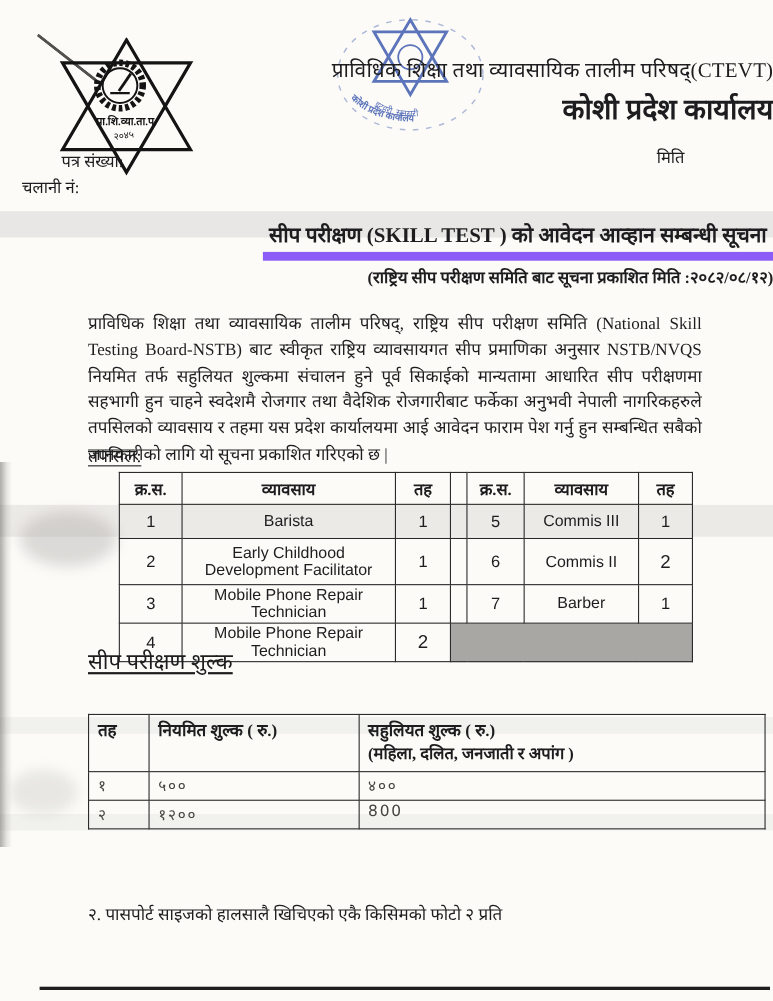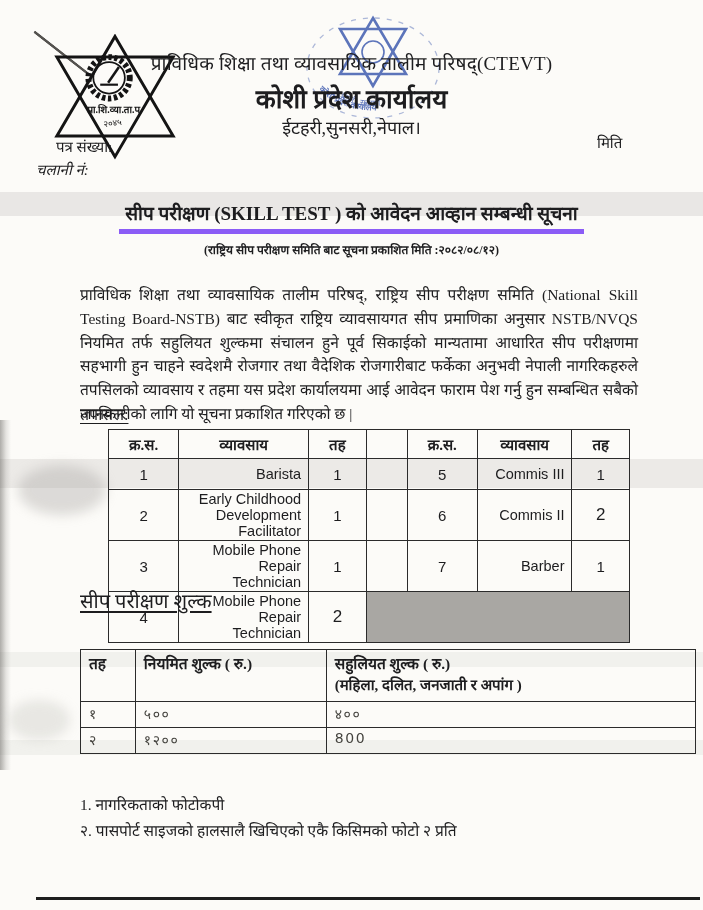--- a/index.html
+++ b/index.html
@@ -3,21 +3,21 @@
 <meta charset="utf-8">
 <style>
   html,body{margin:0;padding:0;}
   body{background:#e8e8e6;font-family:"Liberation Serif", serif;}
   .page{
     position:relative;width:703px;height:910px;margin:0 auto;
     background:#fcfbf8;overflow:hidden;color:#1d1d1f;
   }
   .abs{position:absolute;}
   .dev{font-family:"Liberation Serif", serif;}
-  .center{left:0;right:0;text-align:center;}
+  .center{left:0;right:0;text-align:right;}
 
   
   .scanband{position:absolute;left:0;right:0;pointer-events:none;}
   .band-title{top:192px;height:24px;background:rgba(203,201,197,0.38);}
   .band-row1{top:459px;height:29px;background:rgba(198,196,192,0.30);}
   .band-fee1{top:652px;height:15px;background:rgba(206,204,200,0.22);}
   .band-fee2{top:740px;height:15px;background:rgba(206,204,200,0.22);}
   .leftedge{position:absolute;left:0;top:420px;width:11px;height:350px;
     background:linear-gradient(to right, rgba(110,108,104,0.55), rgba(160,158,154,0.25) 55%, transparent);}
   .blob{position:absolute;border-radius:50%;filter:blur(6px);pointer-events:none;}
@@ -25,44 +25,44 @@
   .blob2{left:8px;top:700px;width:62px;height:40px;background:rgba(180,178,174,0.28);}
   .foldmark{position:absolute;left:34px;top:30px;width:72px;height:0;
     border-top:3px solid #54524f;transform:rotate(38deg);transform-origin:left center;border-radius:2px;}
 
   
   .org-line{top:50px;font-size:19px;letter-spacing:0.2px;}
   .office-line{top:80px;font-size:26px;font-weight:700;}
   .address-line{top:115px;font-size:18px;}
   .meta{font-size:15px;}
   .ref-no{left:30px;top:136px;margin-left:26px;}
-  .dispatch-no{left:36px;top:159px;font-style:italic;}
+  .dispatch-no{left:20px;top:159px;}
   .date-label{left:597px;top:132px;}
 
   .logo{left:46px;top:34px;}
   .stamp{left:293px;top:12px;opacity:0.78;mix-blend-mode:multiply;}
 
   
   .title-wrap{top:200px;}
   .title{display:inline-block;font-size:19px;font-weight:700;
-    border-bottom:5px solid #8b5cf6;padding:0 6px 3px 6px;}
-  .subtitle{top:241px;font-size:12px;font-weight:600;}
+    border-bottom:8px solid #8b5cf6;padding:0 6px 3px 6px;}
+  .subtitle{top:241px;font-size:15px;font-weight:600;}
 
   .body-par{left:80px;top:283px;width:558px;font-size:15.5px;line-height:23.8px;
     text-align:justify;}
   .h-underline{font-weight:400;text-decoration:underline;text-underline-offset:3px;}
   .tapasil{left:80px;top:403px;font-size:16px;}
 
   
   table{border-collapse:collapse;}
   .occ-table{left:108px;top:429px;width:522px;}
   .occ-table td,.occ-table th{border:1.6px solid #2b2b2b;padding:1px 7px;vertical-align:middle;}
-  .occ-table th{font-size:15px;font-weight:700;text-align:center;padding:3px 20px;}
+  .occ-table th{font-size:15px;font-weight:700;text-align:center;padding:3px 3px;}
   .num{text-align:center;font-family:"Liberation Sans", sans-serif;font-size:15px;}
-  .eng{font-family:"Liberation Sans", sans-serif;font-size:14.5px;text-align:right;}
+  .eng{font-family:"Liberation Sans", sans-serif;font-size:14.5px;text-align:center;}
   .gapcol{padding:0;}
   .r-h{height:29px;} .r-1{height:31px;} .r-2{height:42px;} .r-3{height:29px;} .r-4{height:28px;}
   .shaded{background:#a9a7a3;}
   .big2{font-size:17px;}
 
   
   .fee-heading{left:80px;top:587px;font-size:20px;}
   .fee-table{left:80px;top:649px;width:616px;}
   .fee-table td,.fee-table th{border:1.6px solid #2b2b2b;padding:2px 8px;vertical-align:top;text-align:left;}
   .fee-table th{font-size:15.5px;font-weight:600;}
@@ -115,21 +115,20 @@
     <text font-size="8.5" fill="#2f4fae" font-weight="bold">
       <textPath href="#arcTop" startOffset="12%">कोशी प्रदेश कार्यालय</textPath>
     </text>
     <text font-size="8" fill="#2f4fae">
       <textPath href="#arcBottom" startOffset="8%">इटहरी, सुनसरी</textPath>
     </text>
   </svg>
 
   <div class="abs center org-line dev">प्राविधिक शिक्षा तथा व्यावसायिक तालीम परिषद्(CTEVT)</div>
   <div class="abs center office-line dev">कोशी प्रदेश कार्यालय</div>
-  <div class="abs center address-line dev">ईटहरी,सुनसरी,नेपाल।</div>
 
   <div class="abs meta ref-no dev">पत्र संख्या:</div>
   <div class="abs meta dispatch-no dev">चलानी नं:</div>
   <div class="abs meta date-label dev">मिति</div>
 
   <div class="abs center title-wrap">
     <span class="title dev">सीप परीक्षण (SKILL TEST ) को आवेदन आव्हान  सम्बन्धी सूचना</span>
   </div>
   <div class="abs center subtitle dev">(राष्ट्रिय सीप परीक्षण समिति बाट सूचना प्रकाशित मिति :२०८२/०८/१२)</div>
 
@@ -215,18 +214,17 @@
       <td class="hand">४००</td>
     </tr>
     <tr class="fee-r">
       <td class="hand fee-lvl">२</td>
       <td class="hand">१२००</td>
       <td class="hand">800</td>
     </tr>
   </tbody>
     </table>
 
-  <div class="abs doc-item doc-1 dev">1. नागरिकताको फोटोकपी</div>
   <div class="abs doc-item doc-2 dev">२. पासपोर्ट साइजको हालसालै खिचिएको एकै किसिमको फोटो २ प्रति</div>
 
   <div class="abs bottom-rule"></div>
 
 </div>
 
 </body></html>

